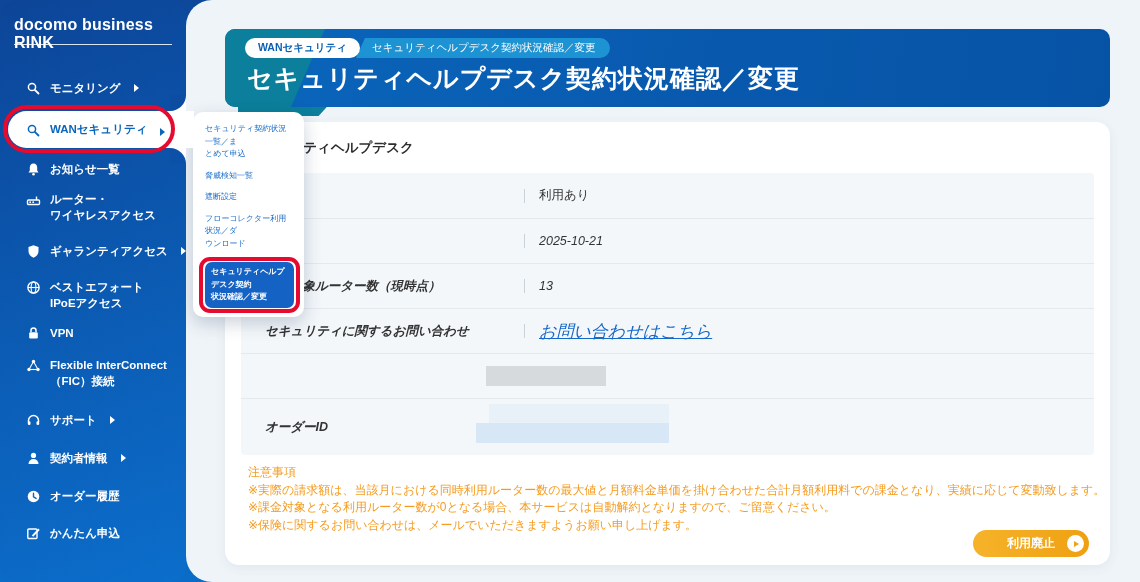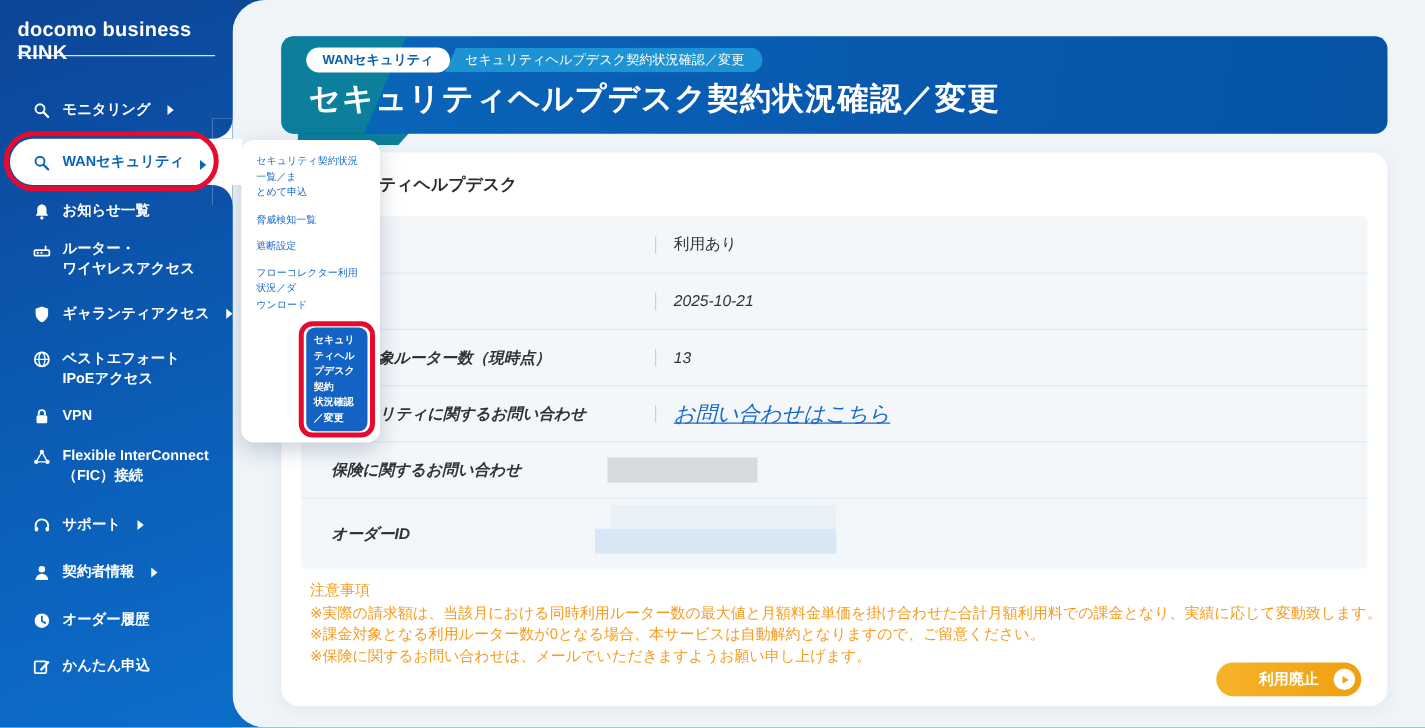--- a/index.html
+++ b/index.html
@@ -6,21 +6,21 @@
   html,body { width:1140px; height:582px; overflow:hidden; }
   body {
     font-family: "Liberation Sans","DejaVu Sans",sans-serif;
     background: linear-gradient(180deg,#0d479a,#0a6cc8);
     position: relative;
   }
   
   .sidebar {
     position:absolute; left:0; top:0; width:186px; height:582px;
     background: linear-gradient(160deg,#0c4598 0%,#0b6ecb 100%);
-    z-index:5; overflow:visible; color:#fff;
+    z-index:5; overflow:visible; color:#fff;border-radius:16px;
   }
   .brand { position:absolute; left:14px; top:16px; font-size:16px; font-weight:700; color:#fff; letter-spacing:.2px; }
   .brand-divider { position:absolute; left:14px; top:44px; width:158px; height:1px; background:rgba(255,255,255,.85); }
   .nav-item {
     position:absolute; left:26px; display:flex; gap:9px; align-items:flex-start;
     color:#fff; cursor:pointer;
   }
   .nav-item .ilabel { font-size:11.5px; font-weight:700; line-height:16px; white-space:pre-line; }
   .nav-icon { width:15px; height:15px; flex-shrink:0; margin-top:1px; }
   .chev { width:0; height:0; border-left:5px solid currentColor; border-top:4px solid transparent; border-bottom:4px solid transparent; margin-top:4px; margin-left:4px; }
@@ -60,21 +60,21 @@
     border-radius:0 10px 10px 0; clip-path:polygon(9px 0,100% 0,100% 100%,0 100%); }
   .banner-title { position:absolute; left:22px; top:33px; font-size:25px; font-weight:700; color:#fff; letter-spacing:1px; z-index:2; }
   
   .dropdown {
     position:absolute; left:7px; top:112px; width:111px;
     background:#fff; border-radius:10px; box-shadow:0 6px 18px rgba(20,40,80,.22);
     padding:11px 10px 9px 12px; z-index:30;
     display:flex; flex-direction:column; gap:9px;
   }
   .dd-item { font-size:8px; line-height:12.5px; color:#1b6ec9; white-space:pre-line; font-weight:500; cursor:pointer; }
-  .dd-active-wrap { position:relative; margin-top:3px;margin-left:40px; }
+  .dd-active-wrap { position:relative; margin-top:3px; }
   .dd-active {
     background:#1462c4; color:#fff; border-radius:7px; padding:4px 6px;
     font-size:8px; font-weight:700; line-height:12.5px; white-space:pre-line; cursor:pointer;
   }
   .ann-dropdown { left:-6px; top:-5px; right:-6px; bottom:-5px; border-radius:11px; border-width:4px; }
   
   .card {
     position:absolute; left:39px; top:122px; width:885px; height:443px;
     background:#fff; border-radius:14px; box-shadow:0 3px 12px rgba(40,70,110,.07); z-index:4;
   }
@@ -252,21 +252,20 @@
         <span class="tlabel">利用対象ルーター数（現時点）</span>
         <span class="tvalue bar">13</span>
       </div>
       <div class="trow">
         <span class="tlabel">セキュリティに関するお問い合わせ</span>
         <span class="tvalue bar">
             <a class="tlink">お問い合わせはこちら</a>
           </span>
       </div>
       <div class="trow">
-        <span class="tlabel">保険に関するお問い合わせ</span>
         <span class="redact-gray"></span>
       </div>
       <div class="trow row-tall">
         <span class="tlabel">オーダーID</span>
         <span class="redact-blue-1"></span>
         <span class="redact-blue-2"></span>
       </div>
     </div>
 
     <div class="notes">

